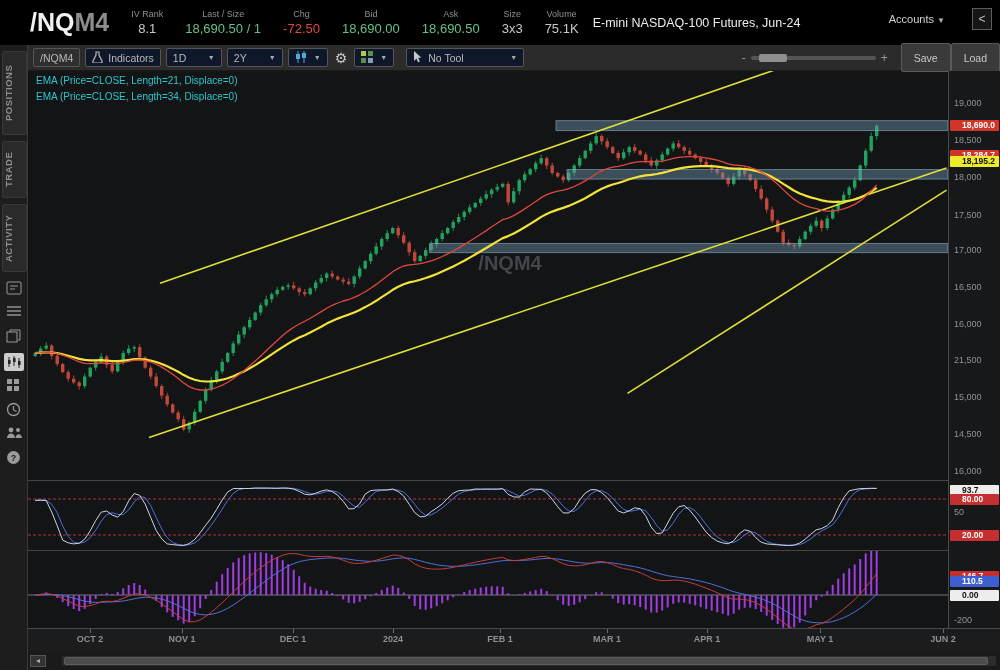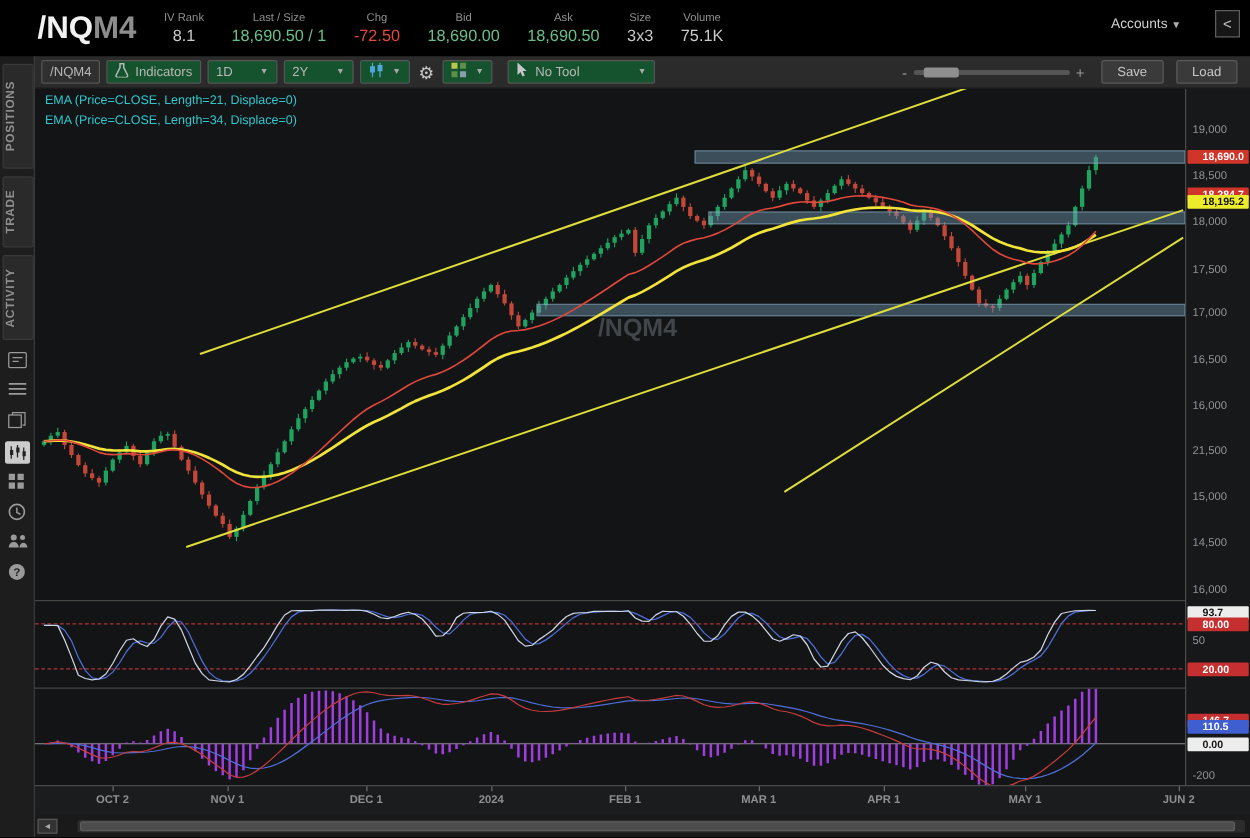--- a/index.html
+++ b/index.html
@@ -23,30 +23,30 @@
   .side{position:absolute;left:0;top:45px;width:28px;height:625px;background:#1d1d1d;border-right:1px solid #3a3a3a;}
   .vtab{position:absolute;left:2px;width:25px;background:#2a2a2a;border:1px solid #383838;border-radius:2px;
         color:#8f8f8f;font-size:9.5px;font-weight:bold;letter-spacing:0.5px;
         writing-mode:vertical-rl;transform:rotate(180deg);text-align:center;cursor:pointer;}
   .icn{position:absolute;left:6px;width:17px;height:17px;cursor:pointer;}
   .icn svg{display:block;}
   .icn.active{left:4px;width:20px;height:18px;background:#cccccc;border-radius:2px;padding:2px 3px;}
   
   .tbar{position:absolute;left:28px;top:45px;width:972px;height:26px;background:#2b2b2b;border-bottom:1px solid #1a1a1a;
         display:flex;align-items:center;font-size:10.5px;color:#b8b8b8;}
-  .tbox{height:19px;background:#14532d;border:1px solid #555;border-radius:2px;margin-left:5px;
+  .tbox{height:19px;background:#0f172a;border:1px solid #555;border-radius:2px;margin-left:5px;
         display:flex;align-items:center;padding:0 6px;white-space:nowrap;cursor:pointer;}
   .tbox .car{margin-left:7px;font-size:7px;color:#a8a8a8;}
   .gearbx{border:none;background:none;padding:0 2px;}
   .spacer{flex:1;}
   .zoomctl{display:flex;align-items:center;margin-right:8px;}
   .zoomctl .pm{color:#999;font-size:12px;padding:0 5px;cursor:pointer;}
   .ztrack{width:125px;height:4px;background:#555;border-radius:2px;position:relative;cursor:pointer;}
   .zthumb{position:absolute;left:8px;top:-2px;width:28px;height:8px;background:#8f8f8f;border-radius:2px;}
-  .btn{height:19px;background:#3a3a3a;border:1px solid #5a5a5a;border-radius:2px;margin-right:10px;
+  .btn{height:29px;background:#3a3a3a;border:1px solid #5a5a5a;border-radius:2px;margin-right:0;
        display:flex;align-items:center;padding:0 12px;color:#c6c6c6;cursor:pointer;}
   
   .chartbg{position:absolute;left:28px;top:71px;width:920px;height:557px;background:#131416;}
   svg.pane{position:absolute;left:28px;background:#131416;display:block;}
   .emalbl{position:absolute;font-size:10px;color:#2fc6cc;white-space:nowrap;z-index:3;}
   .watermark{position:absolute;left:455px;top:252px;width:110px;font-size:20px;font-weight:bold;color:#41464b;z-index:1;text-align:center;}
   .pane-label{position:absolute;left:33px;font-size:9.5px;white-space:nowrap;z-index:3;color:#2fc6cc;}
   .pane-label span{margin-left:9px;font-weight:bold;}
   .lg-k{color:#dde2ea;} .lg-d{color:#4f6fd8;} .lg-r{color:#b83232;} .lg-w{color:#cfcfcf;}
   .sep{position:absolute;left:28px;width:972px;height:1px;background:#454545;z-index:4;}
@@ -94,20 +94,21 @@
         <div class="qv v-green">18,690.50</div>
       </div>
     <div class="qf">
         <div class="ql">Size</div>
         <div class="qv v-gray">3x3</div>
       </div>
     <div class="qf">
         <div class="ql">Volume</div>
         <div class="qv v-gray">75.1K</div>
       </div>
+    <div class="desc">E-mini NASDAQ-100 Futures, Jun-24</div>
     <div class="accounts"><span>Accounts</span> <span class="car">▼</span></div>
     <div class="collapse">&lt;</div>
   </header>
 
   <div class="chartbg"></div>
   <svg id="main-svg" class="pane" style="top:71px" width="920" height="409">
       <line x1="7.2" y1="280.82352941176475" x2="7.2" y2="286.11764705882354" stroke="#1fa35f" stroke-width="0.9"></line>
       <rect x="5.5" y="282" width="3.4" height="2.941176470588232" fill="#1fa35f"></rect>
       <line x1="12.7" y1="275.2352941176471" x2="12.7" y2="284.94117647058823" stroke="#1fa35f" stroke-width="0.9"></line>
       <rect x="11" y="277.5882352941177" width="3.4" height="4.4117647058823195" fill="#1fa35f"></rect>

